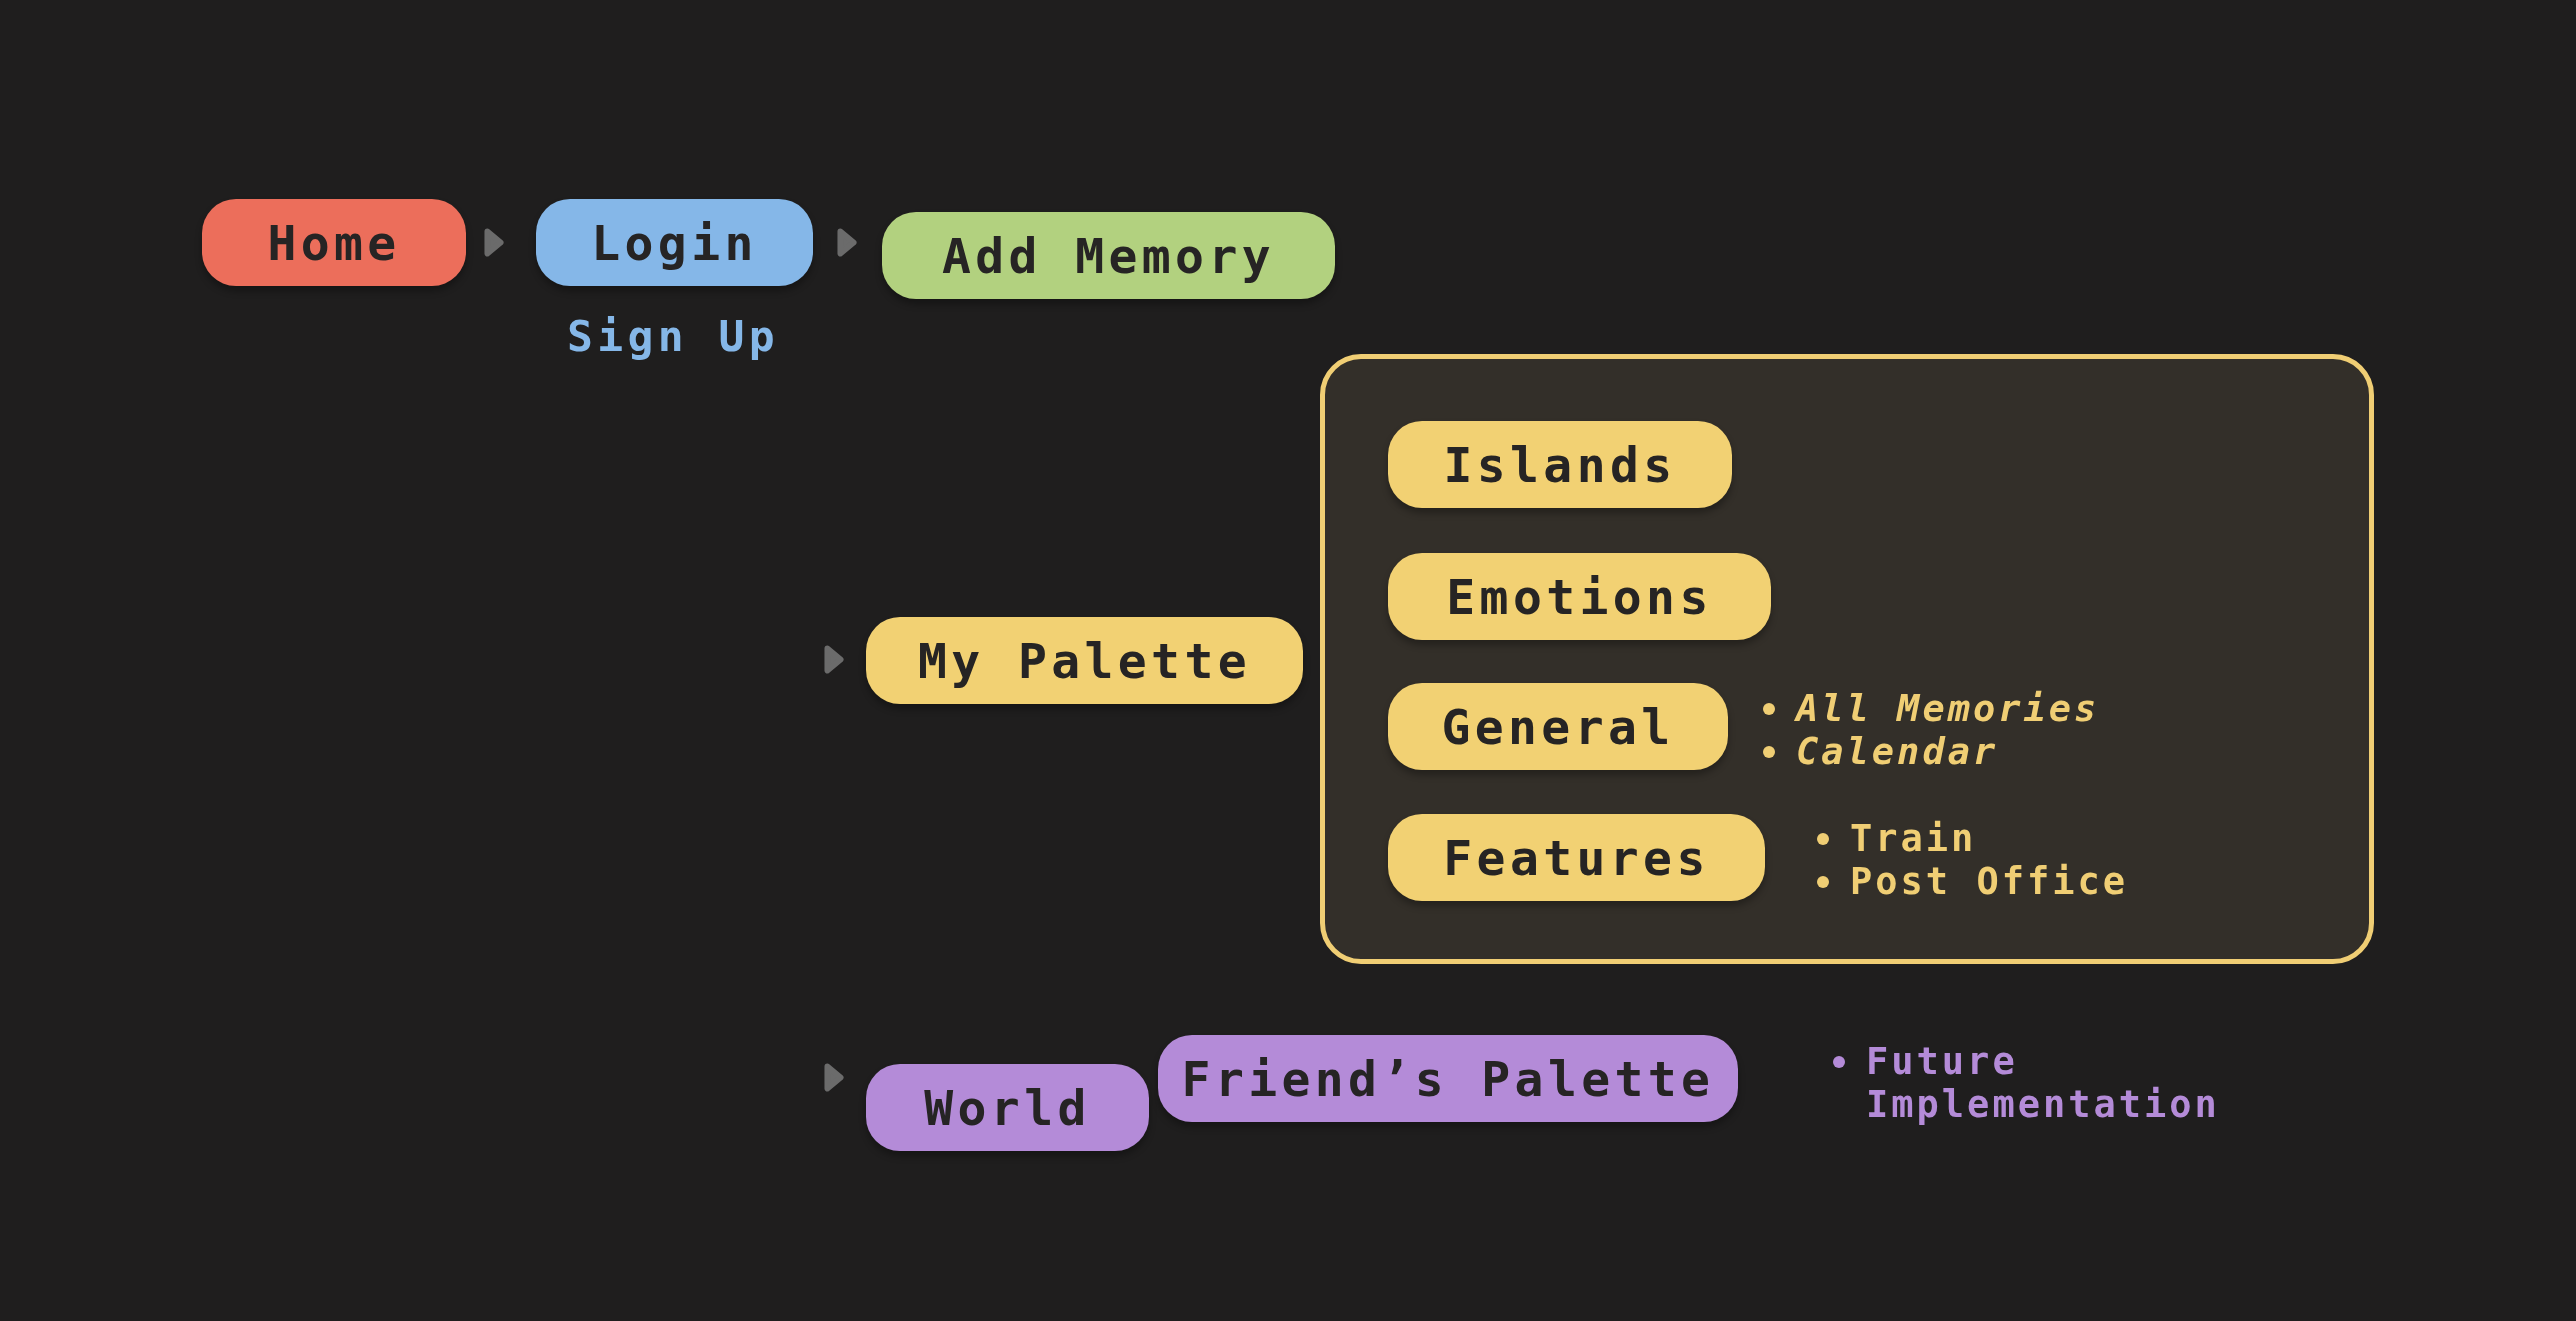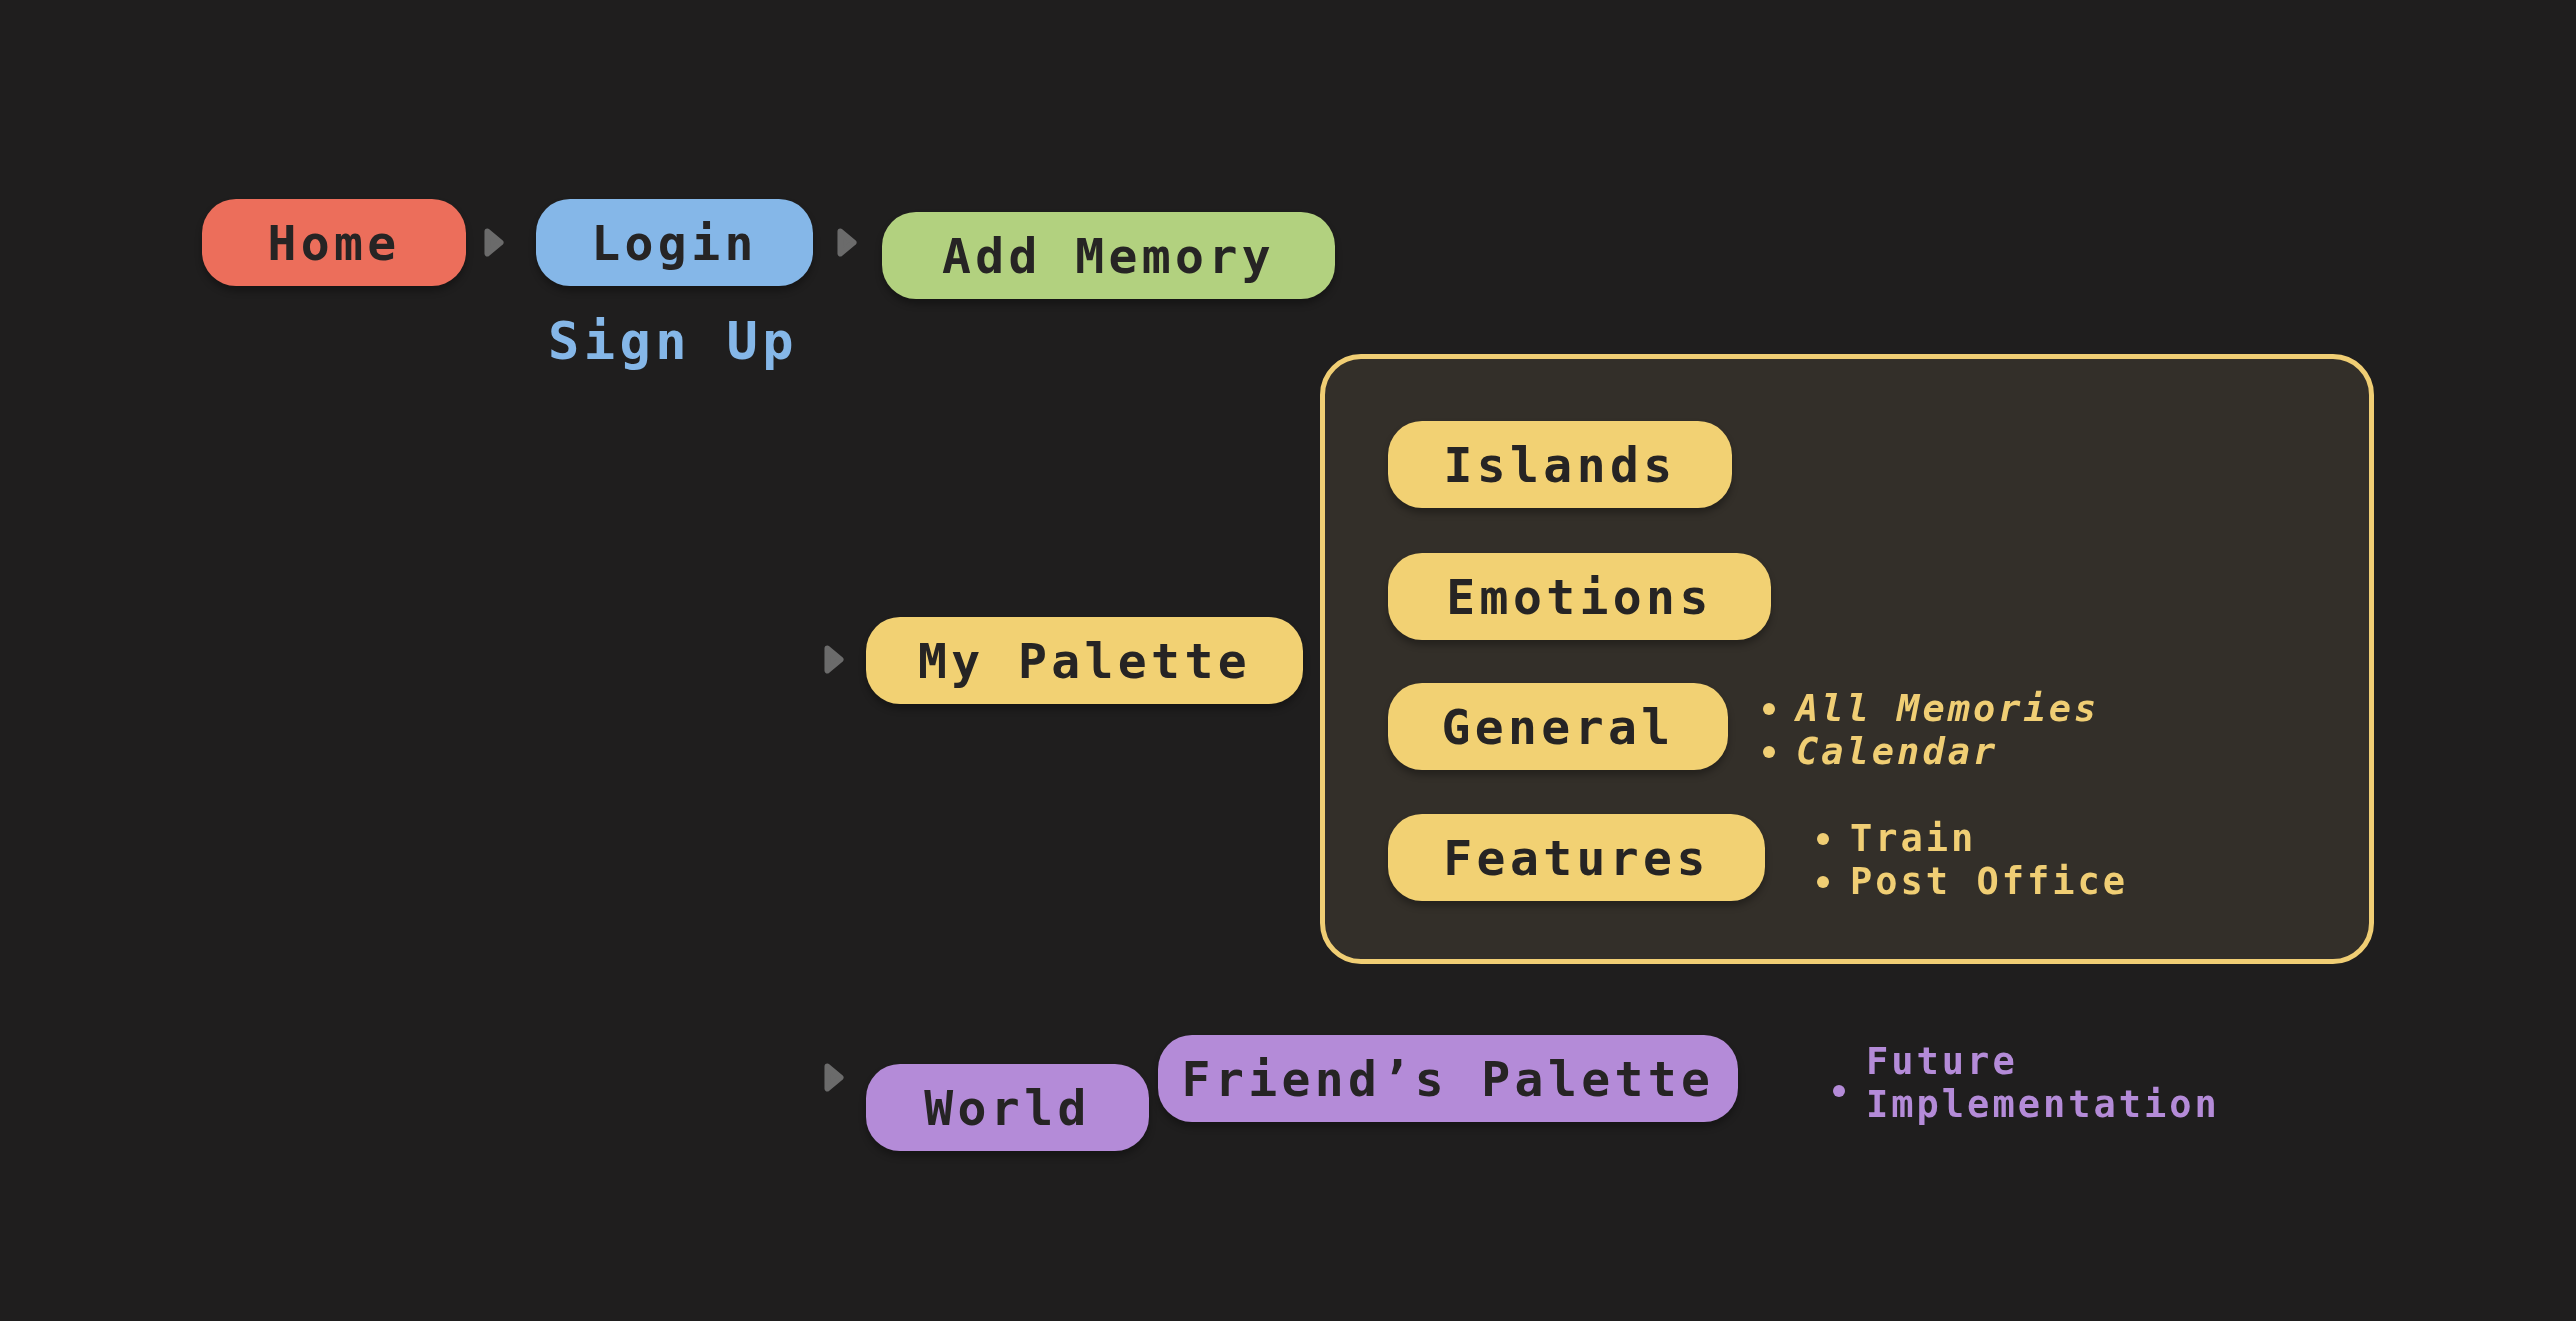--- a/index.html
+++ b/index.html
@@ -37,42 +37,42 @@
   .pill.red{background:var(--red);}
   .pill.blue{background:var(--blue);}
   .pill.green{background:var(--green);}
   .pill.yellow{background:var(--yellow);}
   .pill.purple{background:var(--purple);}
   .arrow{
     position:absolute;width:22px;height:31px;color:var(--arrow);
   }
   .free-label{
     position:absolute;
-    font-size:52px;font-weight:bold;letter-spacing:4.4px;
+    font-size:43px;font-weight:bold;letter-spacing:4.4px;
     white-space:nowrap;
   }
   .free-label.blue{color:var(--blue);}
   .panel{
     position:absolute;
     left:1320px;top:354px;width:1054px;height:610px;
     box-sizing:border-box;
     background:var(--panel-bg);
     border:5.2px solid var(--panel-border);
     border-radius:41px;
   }
   .bullet-list{
     position:absolute;
     display:flex;flex-direction:column;
     font-size:37px;font-weight:bold;letter-spacing:3px;
     line-height:43px;
   }
   .bullet-list.yellow{color:var(--yellow-text);}
   .bullet-list.purple{color:var(--purple-text);}
   .bullet-row{display:flex;align-items:center;}
-  .bullet-row.top-align{align-items:center;}
+  .bullet-row.top-align{align-items:flex-start;}
   .dot{
     flex:0 0 auto;
     width:12px;height:12px;border-radius:50%;
     margin-right:21px;
     background:currentColor;
   }
   .bullet-row.top-align .dot{margin-top:15.6px;}
   .wrap-text{white-space:normal;width:445px;}
 </style>
 </head>

